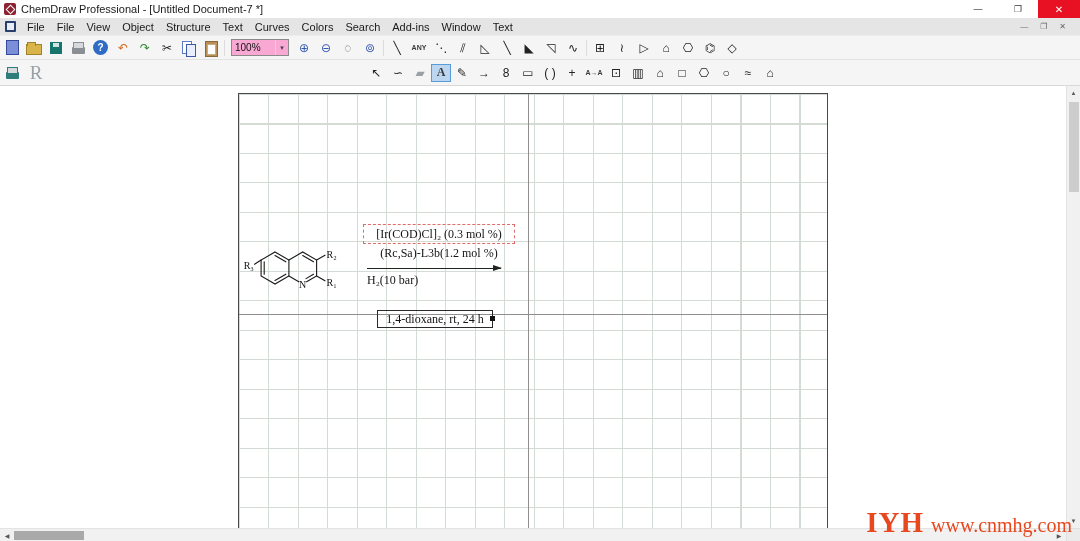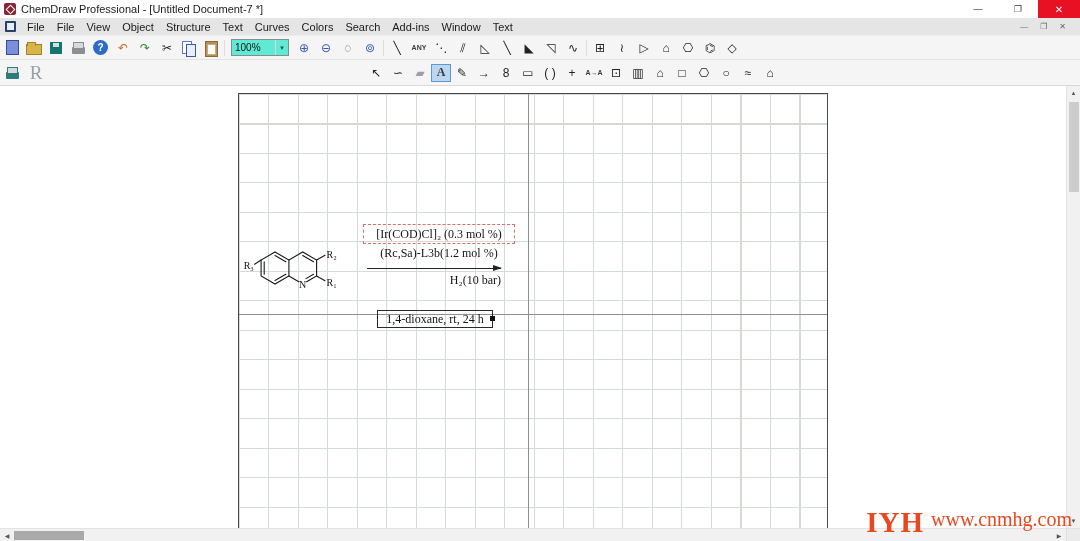--- a/index.html
+++ b/index.html
@@ -45,21 +45,21 @@
   .ic-print.teal::before { background: #2e7d7a; }
   .ic-print.teal::after { border-color: #2e7d7a; }
   .ic-copy::before { content: ""; position: absolute; left: 4px; top: 3px; width: 8px; height: 11px; background: #fff; border: 1px solid #5b79c4; }
   .ic-copy::after { content: ""; position: absolute; left: 8px; top: 6px; width: 8px; height: 11px; background: #e8eefb; border: 1px solid #3a57a8; }
   .ic-paste::before { content: ""; position: absolute; left: 5px; top: 3px; width: 11px; height: 14px; background: #b98f55; border: 1px solid #8a6a38; }
   .ic-paste::after { content: ""; position: absolute; left: 7px; top: 6px; width: 7px; height: 9px; background: #fff; border: 1px solid #c4ac85; }
   .ic-help { background: #2f6bc4; color: #fff; border-radius: 50%; width: 15px; height: 15px; font-size: 10px; font-weight: bold; margin: 0 4px; }
   .rlogo { width: 26px; font-size: 19px; color: #97a0a6; font-family: "Liberation Serif", serif; }
   .eraser { color: #9aa0a6; }
 
-  .combo { display: flex; align-items: center; border: 1px solid #8a8a8a; background: #5eead4; height: 17px; width: 58px; font-size: 10px; padding-left: 3px; margin: 0 4px; flex: 0 0 auto; }
+  .combo { display: flex; align-items: center; border: 1px solid #8a8a8a; background: #f9a8d4; height: 17px; width: 58px; font-size: 10px; padding-left: 3px; margin: 0 4px; flex: 0 0 auto; }
   .combo-val { color: #111; }
   .combo-arrow { margin-left: auto; width: 13px; height: 100%; display: flex; align-items: center; justify-content: center; font-size: 7px; color: #444; border-left: 1px solid #d8d8d8; }
   .tb2-gap { width: 316px; flex: 0 0 auto; }
 
   
   .workspace { position: relative; height: 455px; background: #fff; overflow: hidden; }
   .page { position: absolute; left: 238px; top: 7px; width: 590px; height: 560px;
     background-image:
       repeating-linear-gradient(to right, #d4dbd4 0, #d4dbd4 1px, transparent 1px, transparent 29.5px),
       repeating-linear-gradient(to bottom, #d4dbd4 0, #d4dbd4 1px, transparent 1px, transparent 29.5px);
@@ -69,37 +69,37 @@
   .centerline-h { position: absolute; top: 220px; left: 0; right: 0; height: 1px; background: #8f8f8f; }
 
   
   .mol { position: absolute; left: 2px; top: 138px; }
   .mol text { font-family: "Liberation Serif", "DejaVu Serif", serif; font-size: 10px; fill: #111; }
   .scheme-text { font-family: "Liberation Serif", "DejaVu Serif", serif; font-size: 12px; color: #141414; }
   .cond1 { position: absolute; left: 124px; top: 130px; width: 152px; height: 20px; border: 1px dashed #e06b6b; display: flex; align-items: center; justify-content: center; white-space: nowrap; }
   .cond2 { position: absolute; left: 124px; top: 152px; width: 152px; text-align: center; white-space: nowrap; }
   .rxn-arrow { position: absolute; left: 128px; top: 174px; width: 134px; height: 1px; background: #222; }
   .rxn-arrow::after { content: ""; position: absolute; right: -1px; top: -3px; border-left: 9px solid #222; border-top: 3px solid transparent; border-bottom: 3px solid transparent; }
-  .cond3 { position: absolute; left: 128px; top: 179px; width: 134px; text-align: right; white-space: nowrap; }
+  .cond3 { position: absolute; left: 128px; top: 179px; width: 134px; text-align: left; white-space: nowrap; }
   .cond4 { position: absolute; left: 138px; top: 196px; width: 116px; height: 18px; border: 1px solid #2a2a2a; display: flex; align-items: center; justify-content: center; white-space: nowrap; margin-top: 20px; }
   .handle { position: absolute; right: -3px; top: 50%; margin-top: -3px; width: 5px; height: 5px; background: #111; }
 
   
   .vscroll { position: absolute; right: 0; top: 0; bottom: 13px; width: 14px; background: #f1f1f1; border-left: 1px solid #e3e3e3; display: flex; flex-direction: column; align-items: center; font-size: 6px; color: #555; }
   .vthumb { width: 10px; height: 90px; background: #cdcdcd; margin-top: 2px; }
   .sb-btn { height: 14px; display: flex; align-items: center; justify-content: center; width: 100%; flex: 0 0 auto; }
   .sb-btn.bottom { margin-top: auto; }
   .hscroll { position: absolute; left: 0; right: 14px; bottom: 0; height: 13px; background: #f1f1f1; border-top: 1px solid #e3e3e3; display: flex; align-items: center; font-size: 6px; color: #555; }
   .hbtn { width: 14px; display: flex; align-items: center; justify-content: center; flex: 0 0 auto; }
   .hbtn.right { margin-left: auto; }
   .hthumb { width: 70px; height: 9px; background: #a9a9a9; flex: 0 0 auto; }
   .sb-corner { position: absolute; right: 0; bottom: 0; width: 14px; height: 13px; background: #ebebeb; border-left: 1px solid #e0e0e0; border-top: 1px solid #e0e0e0; }
 
   
-  .watermark { position: absolute; right: 8px; bottom: 4px; display: flex; align-items: flex-start; gap: 7px; color: #e8481f; z-index: 30; }
+  .watermark { position: absolute; right: 8px; bottom: 4px; display: flex; align-items: flex-end; gap: 7px; color: #e8481f; z-index: 30; }
   .wm-logo { font-family: "Liberation Serif", "DejaVu Serif", serif; font-weight: bold; font-size: 29px; line-height: 1; letter-spacing: 1px; }
   .wm-url { font-size: 20px; font-family: Liberation Serif, serif; }
 </style>
 </head>
 <body>
 
 <div class="titlebar">
   <span class="app-icon"></span>
   <span class="title-text">ChemDraw Professional - [Untitled Document-7 *]</span>
   <div class="win-btns">

